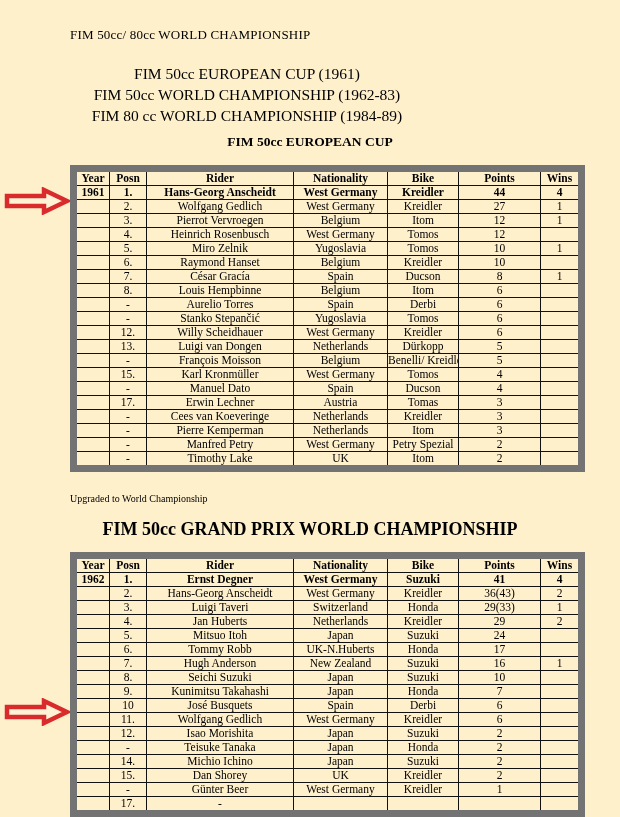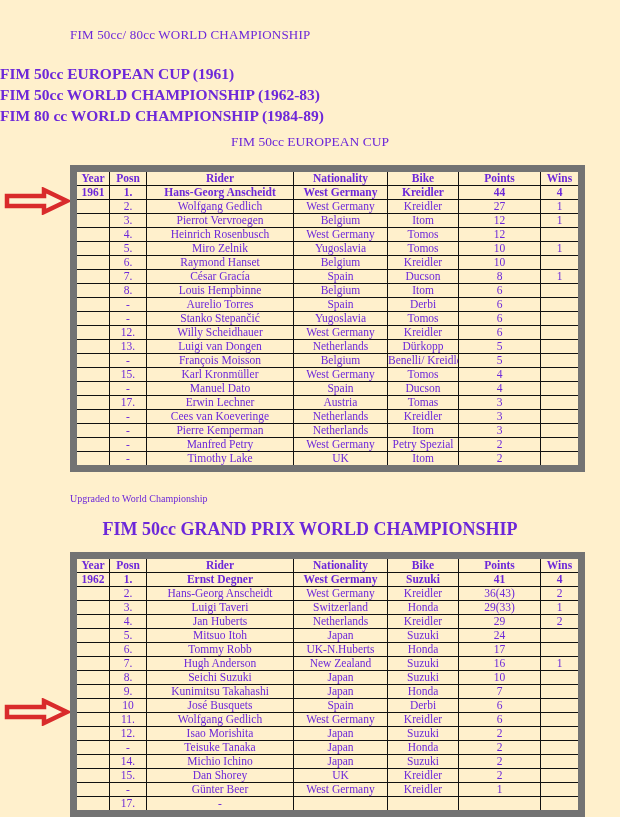--- a/index.html
+++ b/index.html
@@ -1,34 +1,34 @@
 <!DOCTYPE html>
 <html><head>
 <meta charset="utf-8">
 <style>
   html,body { margin:0; padding:0; }
   .page {
     position:relative;
     width:620px; height:817px;
     background:#FFF0CC;
     font-family:"Liberation Serif", serif;
-    color:#6d28d9;
+    color:#000000;
     overflow:hidden;
   }
   .top-line {
     position:absolute; left:70px; top:27px;
     font-size:13px; letter-spacing:0.2px;
   }
   .main-headers {
     position:absolute; left:0; top:63px; width:494px;
-    font-weight:bold; font-size:15.5px; line-height:21px;
+    text-align:center; font-weight:normal; font-size:15.5px; line-height:21px;
   }
   .sub-title1 {
     position:absolute; left:0; top:134px; width:620px;
-    text-align:center; font-weight:normal; font-size:13.5px;
+    text-align:center; font-weight:bold; font-size:13.5px;
   }
   .note {
     position:absolute; left:70px; top:493px;
     font-size:10px;
   }
   .title2 {
     position:absolute; left:0; top:519px; width:620px;
     text-align:center; font-weight:bold; font-size:18px;
   }
   table.tbl {

